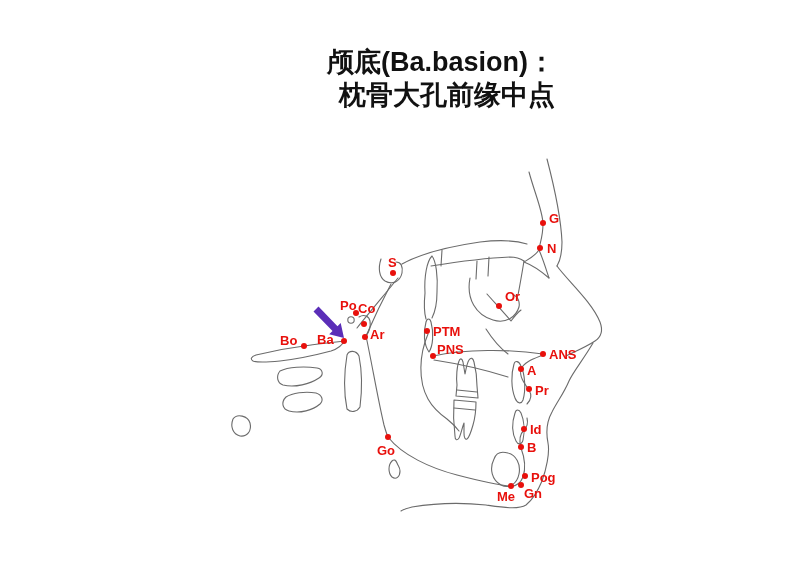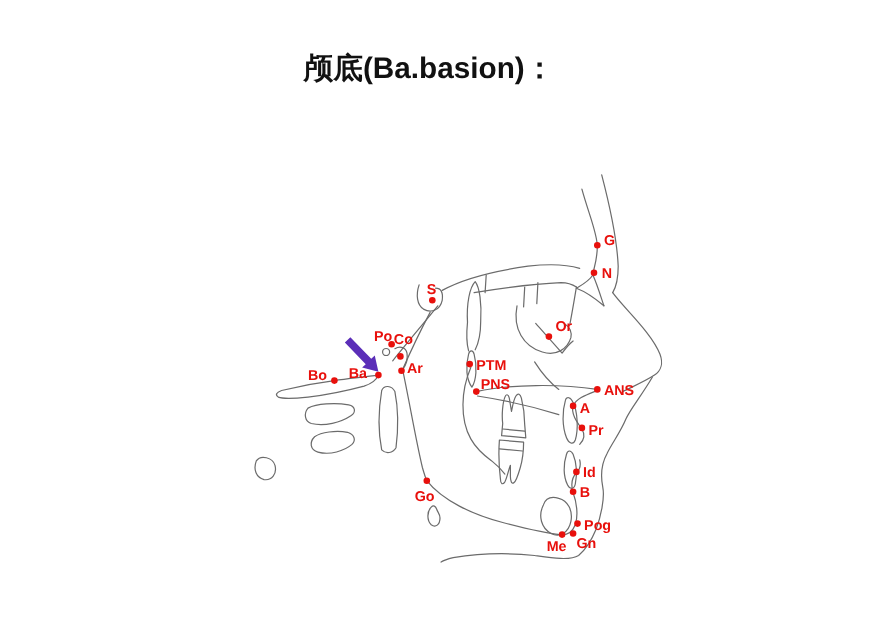--- a/index.html
+++ b/index.html
@@ -1,33 +1,34 @@
 <!DOCTYPE html>
 <html><head>
 <meta charset="utf-8">
 <style>
   html,body{margin:0;padding:0;background:#fff;}
   #page{position:relative;width:793px;height:561px;background:#ffffff;overflow:hidden;
         font-family:"Liberation Sans",sans-serif;}
-  #title-block{position:absolute;left:225px;top:46px;width:330px;text-align:center;
+  #title-block{position:absolute;left:225px;top:46px;width:330px;text-align:right;
                color:#111;font-weight:bold;line-height:33px;font-size:27px;}
   #title-block .tline{white-space:nowrap;}
   #trace-wrap{position:absolute;left:220px;top:140px;width:400px;height:400px;}
   svg{display:block;}
   .trace{fill:none;stroke:#6b6b6b;stroke-width:1.1;stroke-linecap:round;stroke-linejoin:round;}
   .trace-closed{fill:none;stroke:#6b6b6b;stroke-width:1.1;stroke-linejoin:round;}
   .lm-label{font-family:"Liberation Sans",sans-serif;font-weight:bold;font-size:13px;}
 </style>
 </head>
 <body>
 
 <div id="page">
 
   <div id="title-block">
     <div class="tline">颅底(Ba.basion)：</div>
+    <div class="tline">枕骨大孔前缘中点</div>
   </div>
 
   <div id="trace-wrap">
     <svg width="400" height="400" viewBox="220 140 400 400" xmlns="http://www.w3.org/2000/svg">
 
       <path class="trace" d="M 547,159 C 553,182 561,218 562,242 C 562,254 560,261 557,266"></path>
       <path class="trace" d="M 557,266 C 567,280 592,302 600,322 C 603,330 601,337 595,341 C 586,347 574,352 566,356"></path>
       <path class="trace" d="M 593,343 C 583,360 573,372 569,381 C 564,393 557,402 552,412 C 547,421 546,433 548,443 C 550,453 546,470 542,481 C 537,493 531,501 526,505 C 518,510 500,507 486,505 C 458,502 430,504 412,507 C 408,508 404,509 401,511"></path>
       <path class="trace" d="M 529,172 C 535,194 543,212 543,224 C 543,236 540,243 539,249"></path>
       <path class="trace" d="M 539,250 C 543,259 546,269 549,278"></path>

